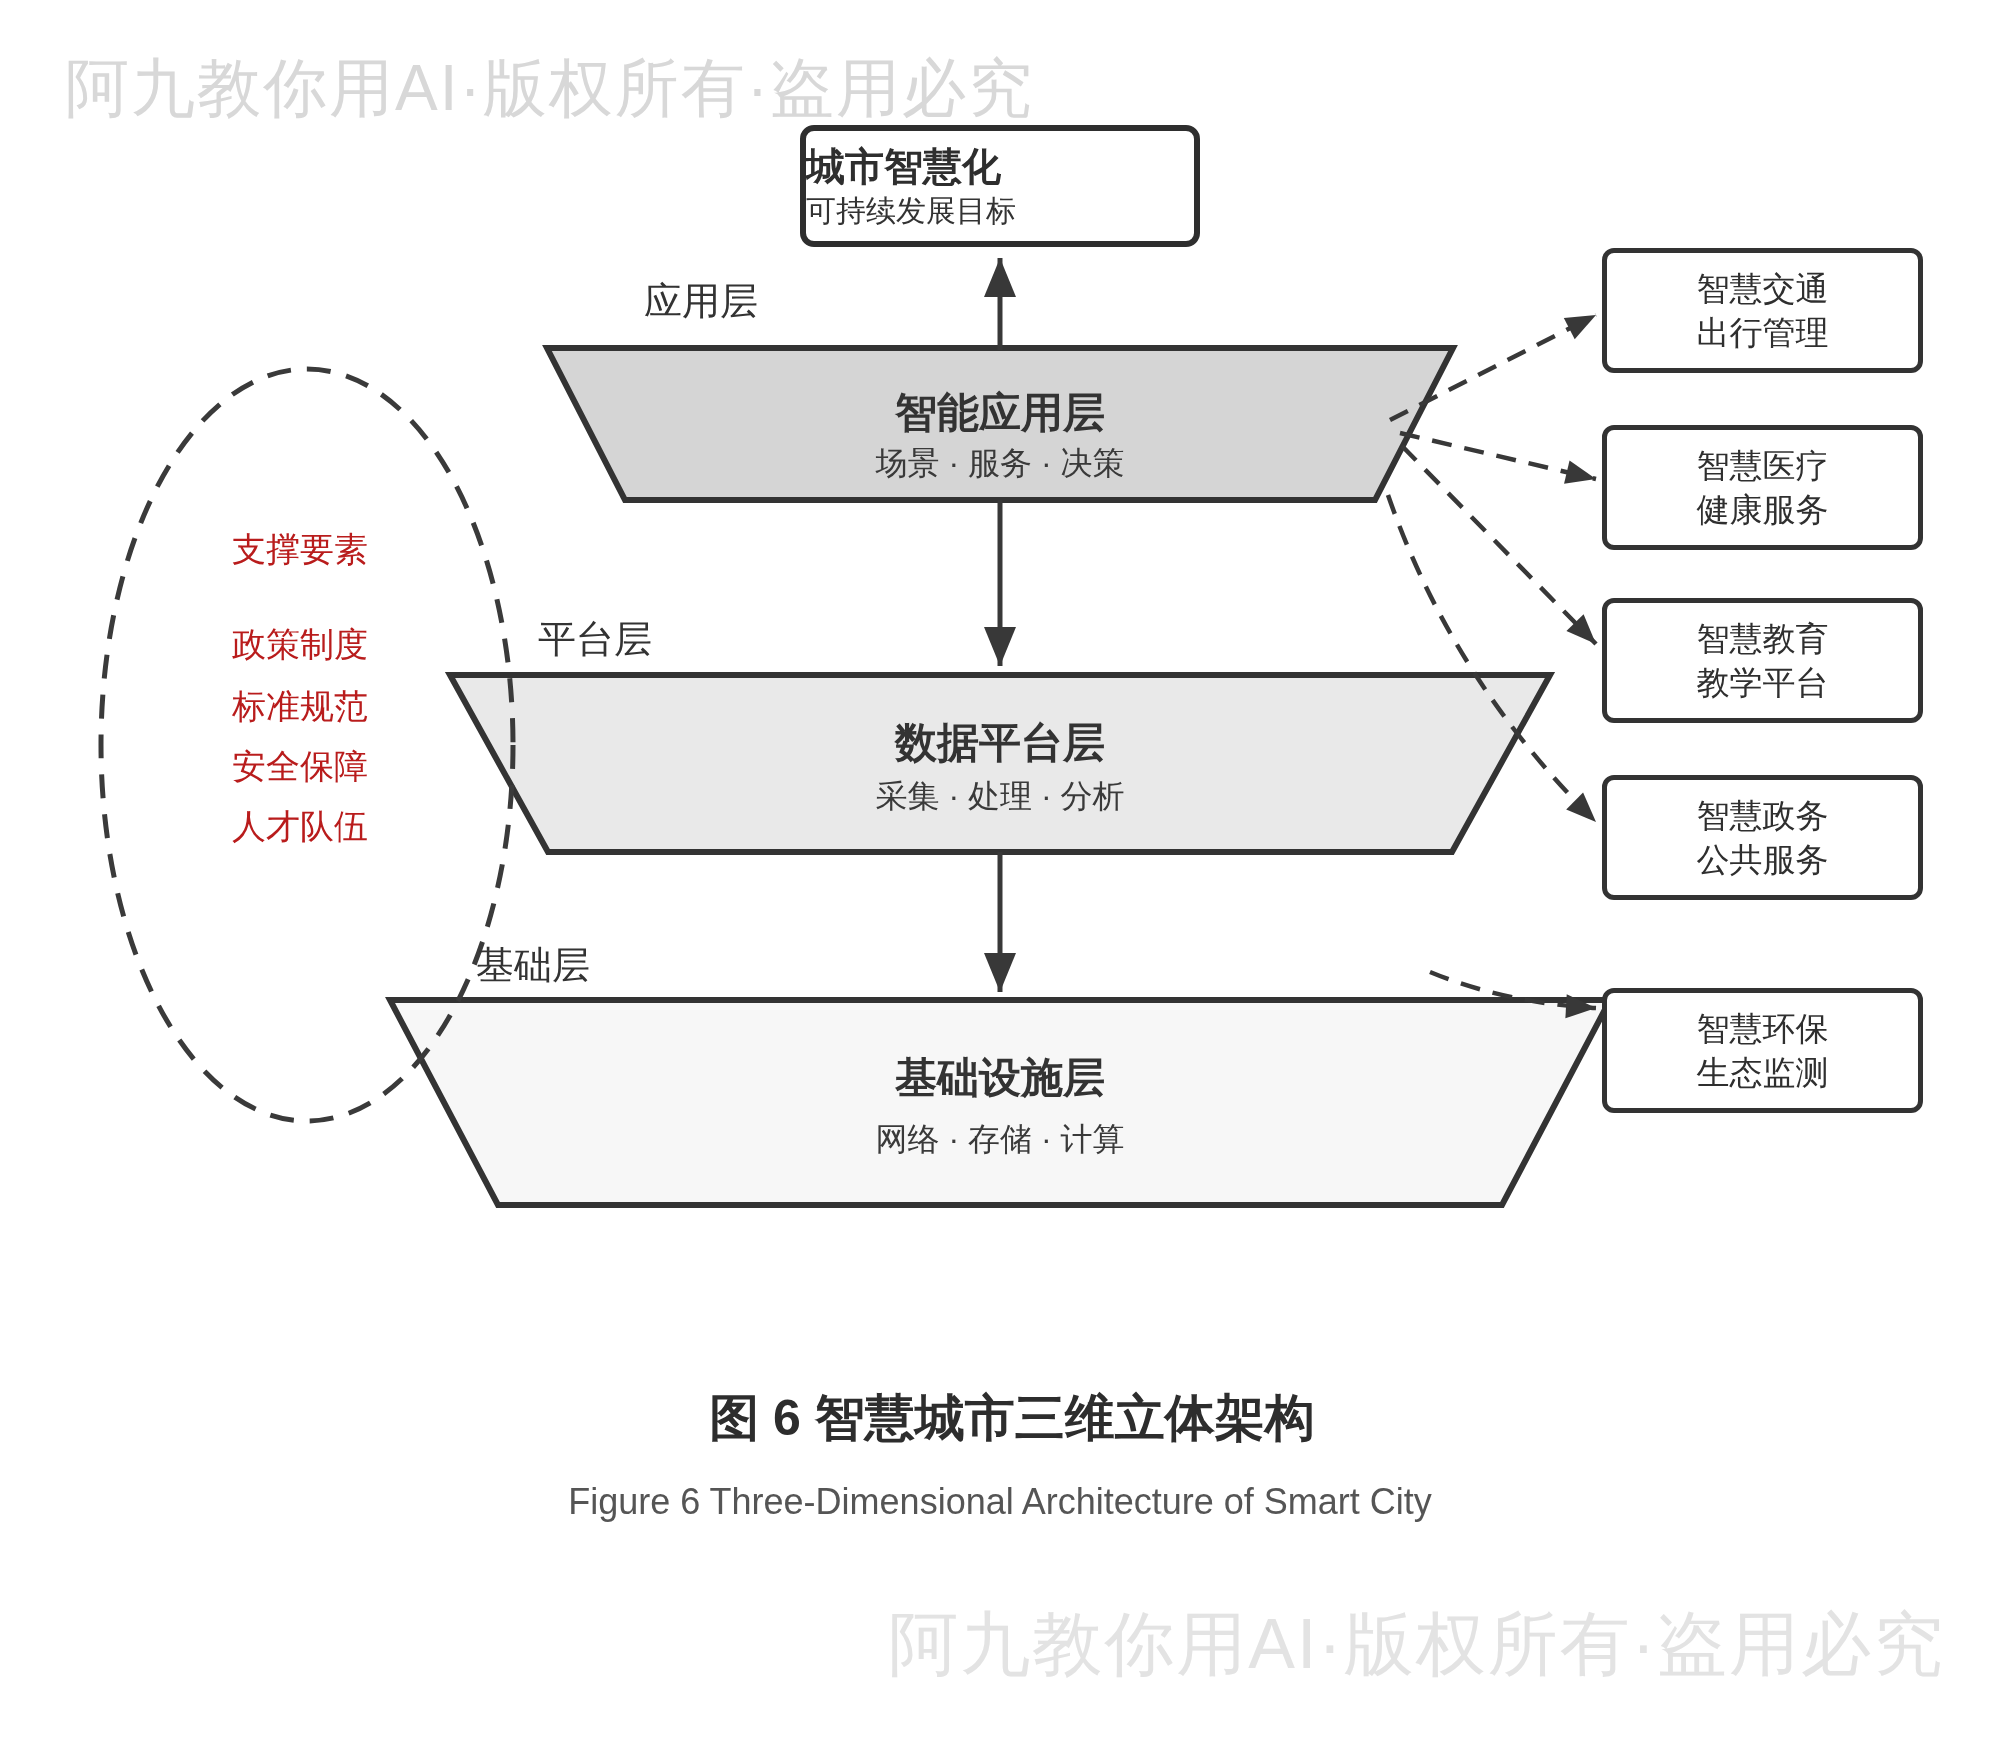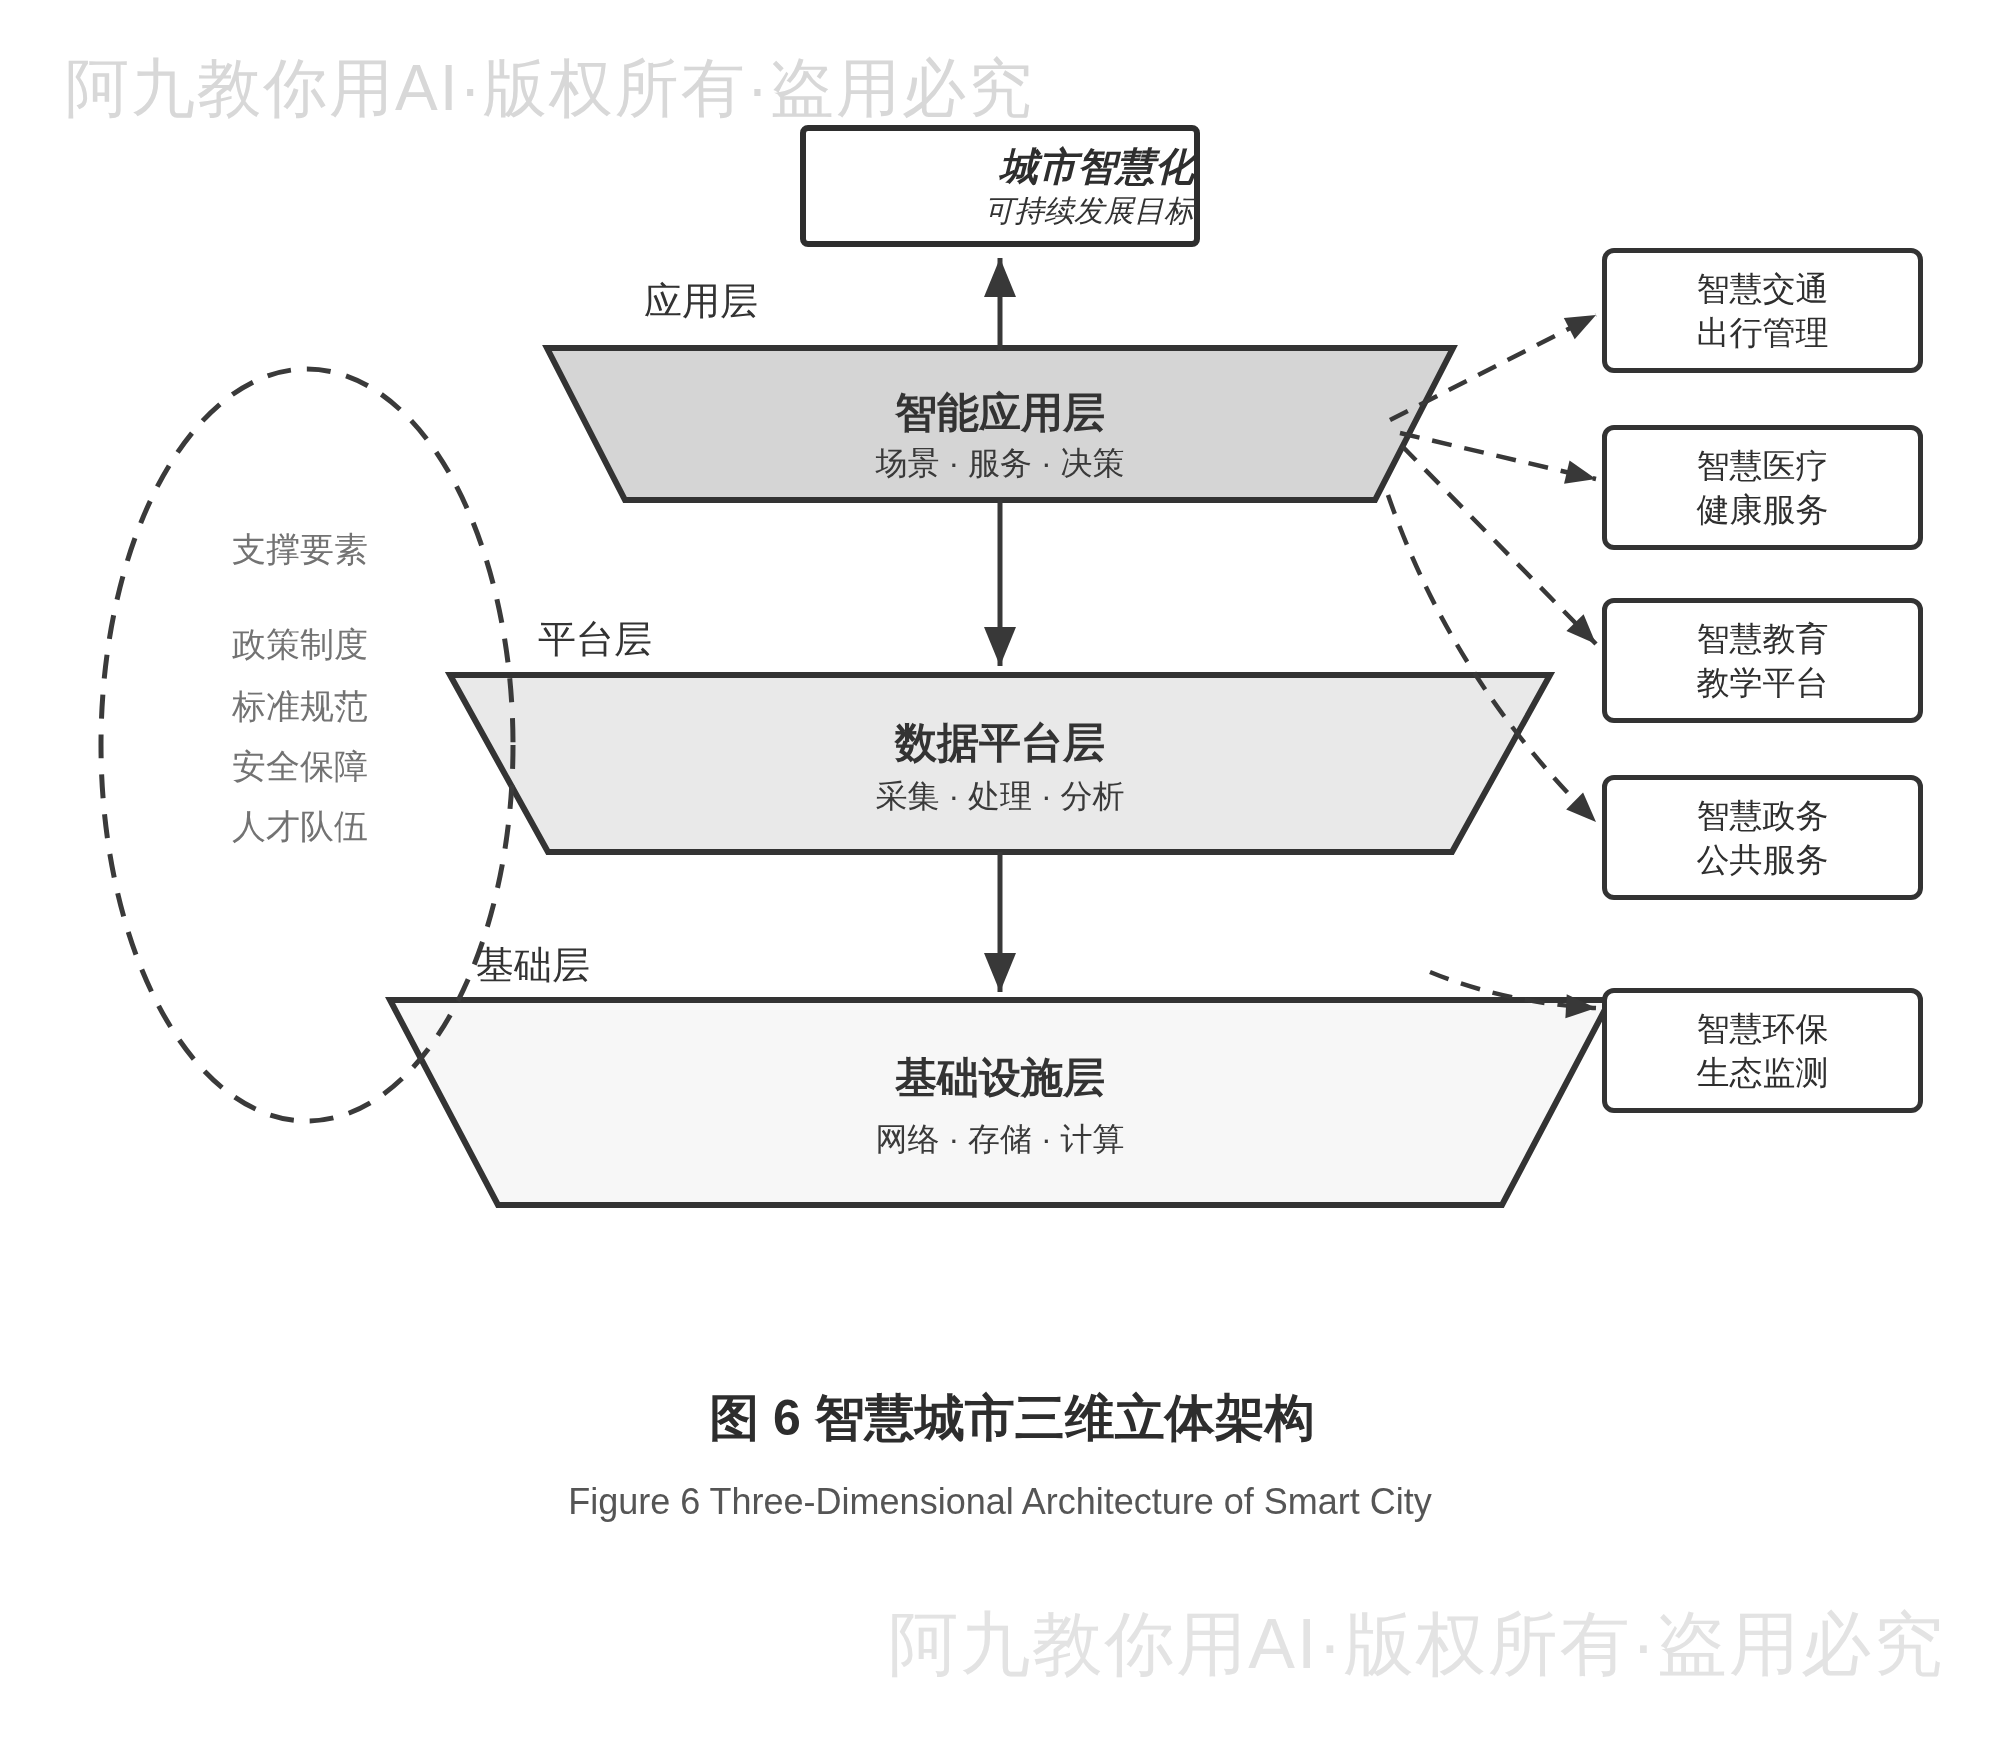--- a/index.html
+++ b/index.html
@@ -10,33 +10,32 @@
   }
   #diagram-svg{position:absolute;left:0;top:0;z-index:1;}
   .txt{position:absolute;z-index:2;white-space:nowrap;}
   .center{transform:translate(-50%,-50%);text-align:center;}
 
   .watermark{color:#d8d8d8;font-size:64px;letter-spacing:2px;z-index:0;}
   .watermark.bottom{color:#e3e3e3;font-size:70px;}
 
   .goal-box{
     position:absolute;left:800px;top:125px;width:400px;height:122px;
-    box-sizing:border-box;border:6px solid #2e2e2e;border-radius:8px;background:#fff;
-    display:flex;flex-direction:column;align-items:flex-end;justify-content:center;
+    box-sizing:border-box;border:6px solid #2e2e2e;border-radius:14px;background:#fff;
+    display:flex;flex-direction:column;align-items:flex-start;justify-content:center;
     z-index:2;
-    font-style:italic;
   }
   .goal-title{font-size:39px;font-weight:bold;color:#2e2e2e;line-height:1.25;}
   .goal-sub{font-size:30px;color:#333;line-height:1.25;}
 
   .layer-title{font-size:42px;font-weight:bold;color:#333;}
   .layer-sub{font-size:32px;color:#3a3a3a;}
   .side-label{font-size:38px;color:#333;}
 
-  .support-text{font-size:34px;color:#737373;}
+  .support-text{font-size:34px;color:#b91c1c;}
 
   .service-box{
     position:absolute;left:1602px;width:321px;height:125px;
     box-sizing:border-box;border:5px solid #333;border-radius:12px;background:#fff;
     display:flex;flex-direction:column;align-items:center;justify-content:center;
     z-index:2;font-size:33px;color:#2f2f2f;line-height:1.32;
   }
 
   .caption-zh{font-size:50px;font-weight:bold;color:#2d2d2d;}
   .caption-en{font-size:36px;color:#555;}

